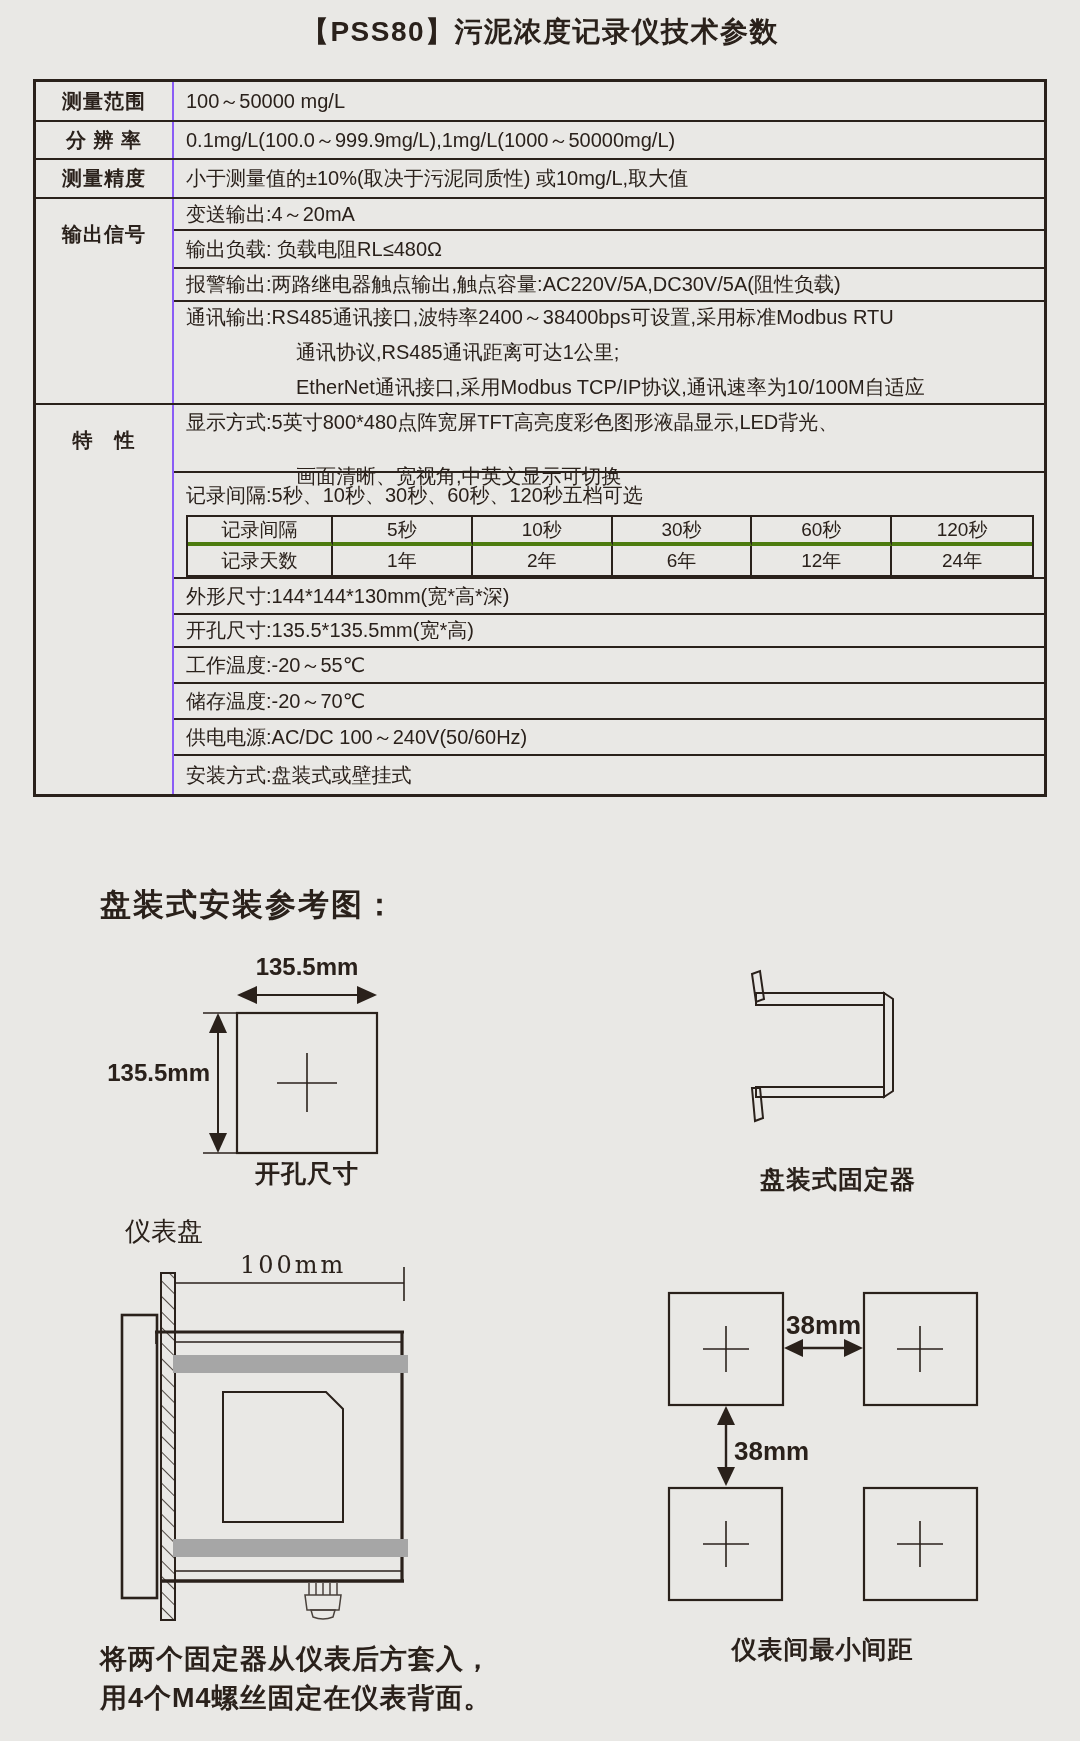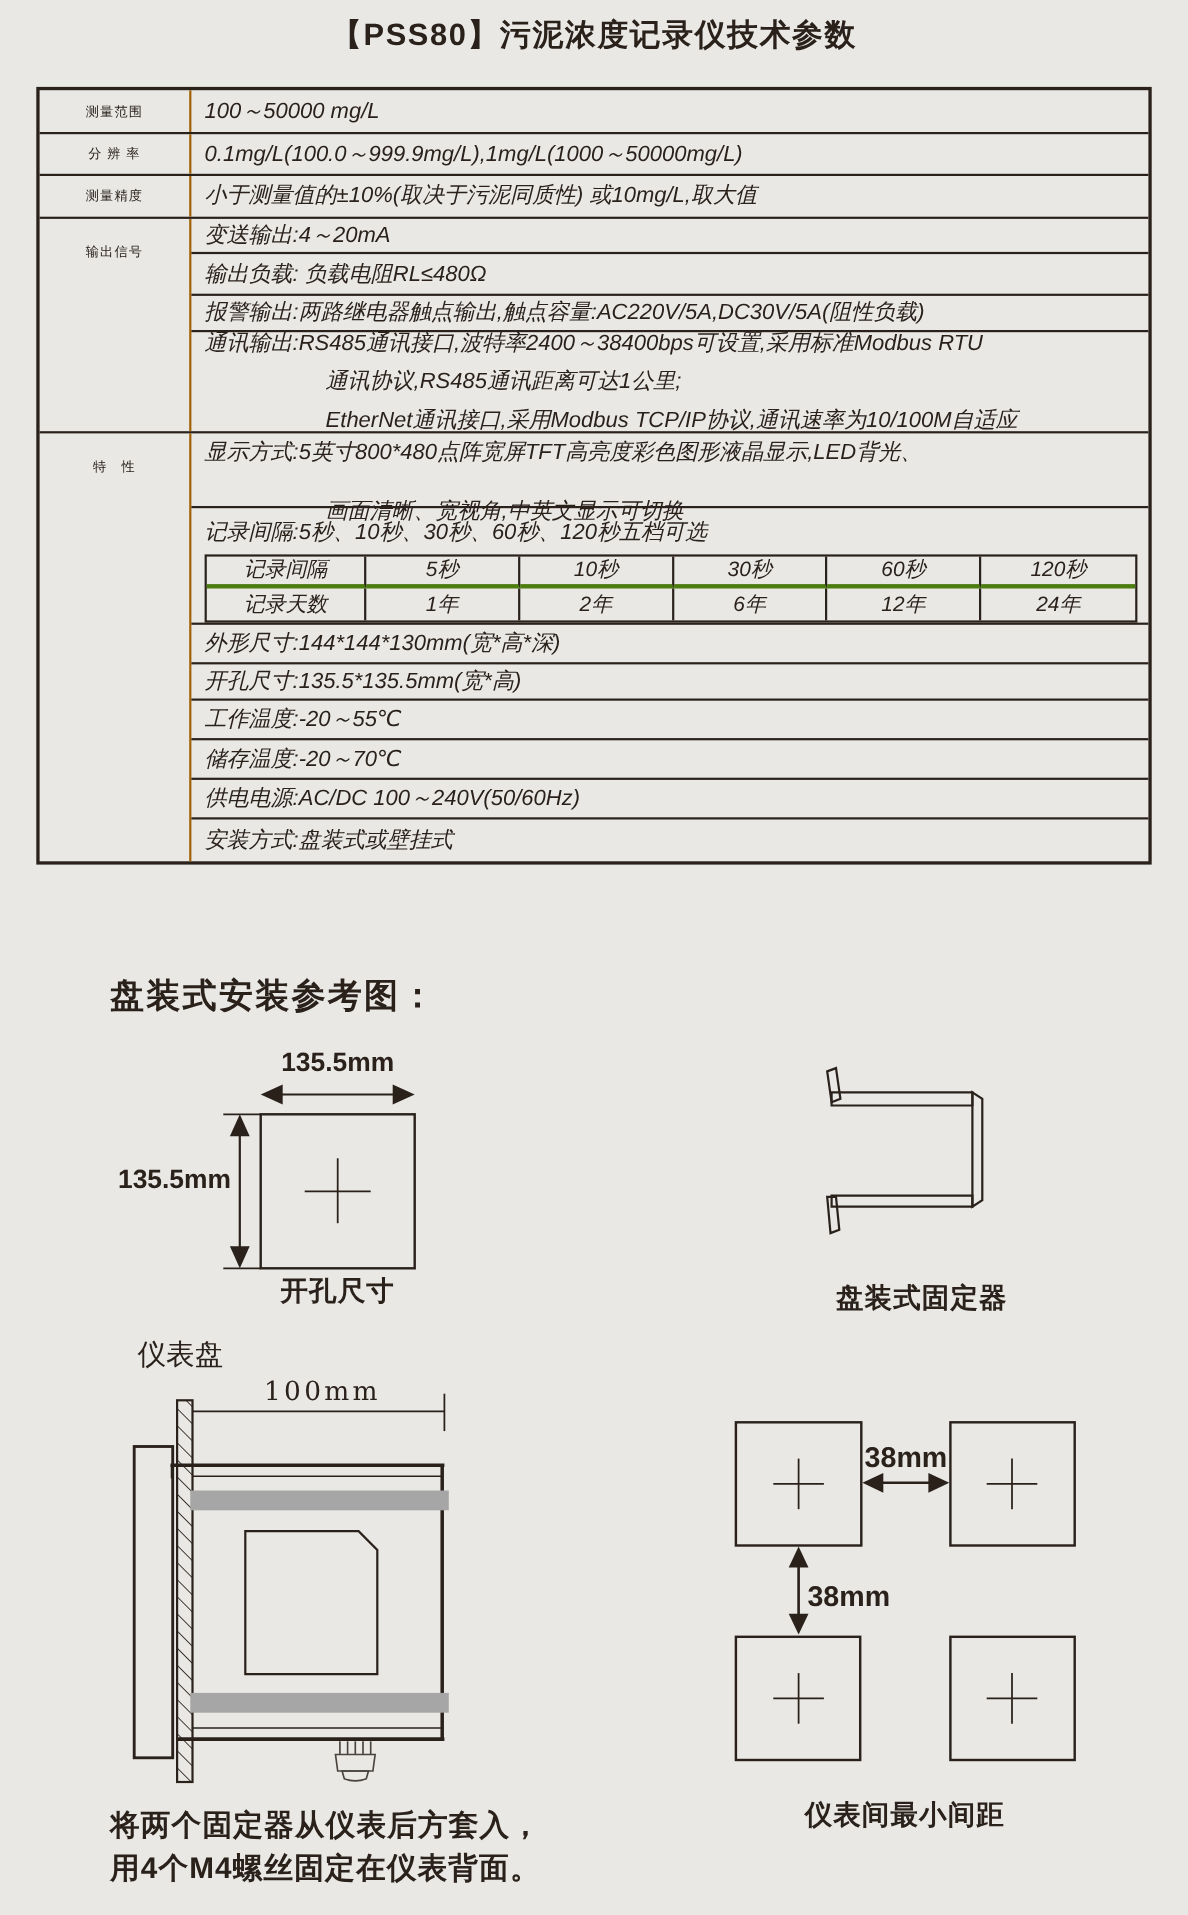--- a/index.html
+++ b/index.html
@@ -15,38 +15,38 @@
   }
   
   .spec-table{
     left:33px;top:79px;width:1014px;box-sizing:border-box;
     border:3px solid #2a211b;background:transparent;
   }
   .t-group{display:flex;border-bottom:2px solid #2a211b;}
   .t-group:last-child{border-bottom:none;}
   .t-label{
     flex:0 0 138px;width:138px;box-sizing:border-box;
-    border-right:2px solid #a16207;
+    border-right:2px solid #8b5cf6;
     display:flex;justify-content:center;
-    font-size:12px;font-weight:400;letter-spacing:1px;
+    font-size:20px;font-weight:700;letter-spacing:1px;
   }
   .t-label.v-center{align-items:center;}
   .t-label.v-top{align-items:flex-start;padding-top:22px;}
   .t-rows{flex:1;min-width:0;display:flex;flex-direction:column;}
   .c-row{
     box-sizing:border-box;border-bottom:2px solid #2a211b;
     display:flex;flex-direction:column;justify-content:center;
-    padding-left:12px;font-size:20px;font-weight:500;line-height:1.35;font-style:italic;
+    padding-left:12px;font-size:20px;font-weight:500;line-height:1.35;
   }
   .c-row:last-child{border-bottom:none;}
   .c-row .indent{padding-left:110px;}
   .lh35 .line{line-height:35px;}
   .lh32 .line{line-height:32px;margin-top:22px;}
   .h38{height:38px;} .h36{height:36px;} .h37{height:37px;}
-  .h32{height:32px;} .h33{height:33px;} .h109{height:90px;}
+  .h32{height:32px;} .h33{height:33px;} .h109{height:101px;}
   .h68{height:68px;} .h106{height:106px;justify-content:flex-start;padding-top:4px;}
   .rec-line{height:36px;display:flex;align-items:center;text-align:right;}
   .record-table{
     display:grid;grid-template-columns:145px repeat(5,1fr);
     border:2px solid #2a211b;margin:2px 10px 0 0;background:transparent;
   }
   .record-cell{
     box-sizing:border-box;height:29px;
     border-right:2px solid #2a211b;border-bottom:4px solid #4d7c0f;
     display:flex;align-items:center;justify-content:center;

